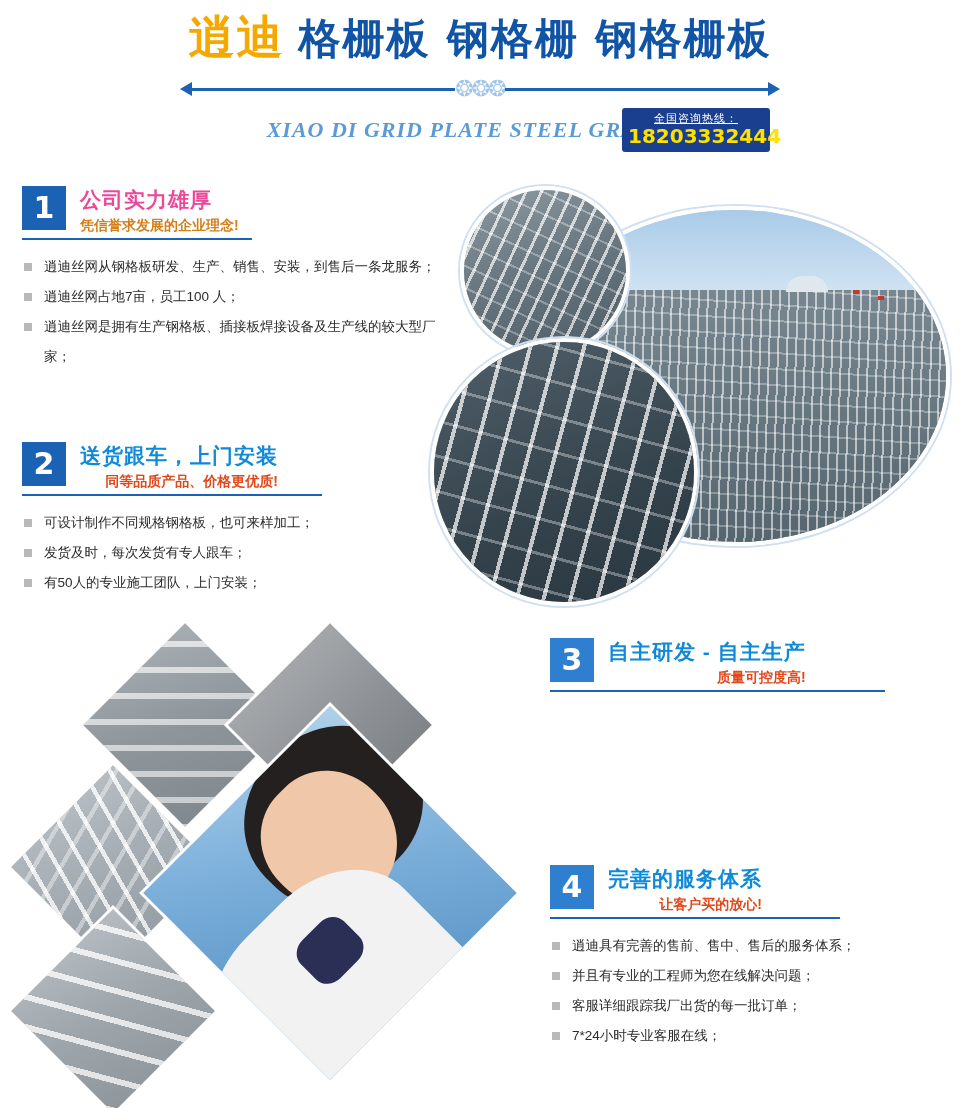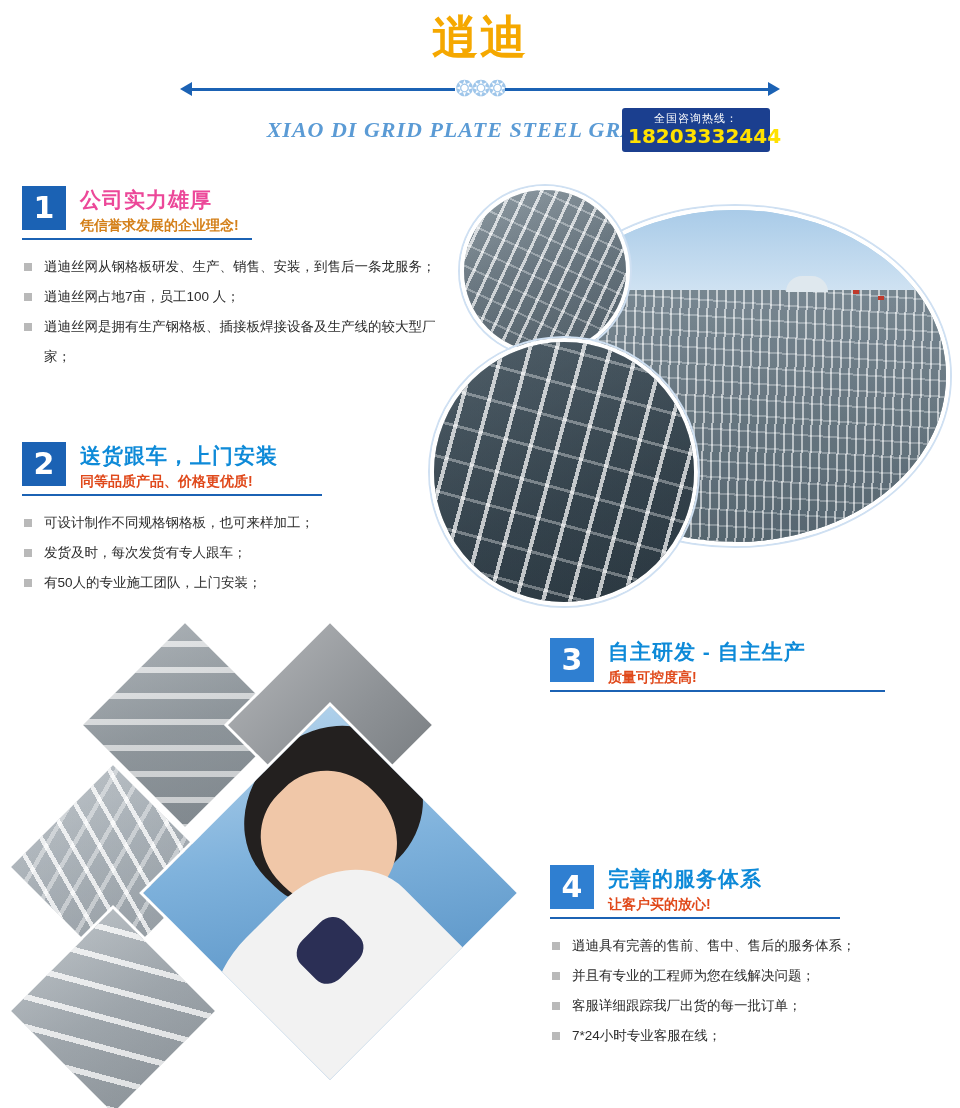--- a/index.html
+++ b/index.html
@@ -97,20 +97,21 @@
     background: #1b3f8f;
     color: #ffffff;
     border-radius: 3px;
     padding: 3px 6px 5px;
     text-align: center;
   }
   .hotline .lbl {
     font-size: 11px;
     letter-spacing: 1px;
     line-height: 14px;
+    text-decoration: underline;
   }
   .hotline .num {
     font-size: 20px;
     font-weight: bold;
     color: #ffe100;
     line-height: 22px;
     font-family: "DejaVu Sans", sans-serif;
   }
 
   
@@ -142,21 +143,21 @@
     letter-spacing: 1px;
   }
   .head-title.cyan { color: #0e8ad8; }
   .head-sub {
     font-size: 14px;
     font-weight: bold;
     color: #d4801a;
     line-height: 20px;
     margin-top: 2px;
   }
-  .head-sub.red { color: #e0491b; }
+  .head-sub.red { color: #e0491b; text-align: right; }
   .head-underline {
     height: 2px;
     background: #1b62b4;
     margin-top: 3px;
   }
   ul.bullets { list-style: none; margin-top: 12px; }
   ul.bullets li {
     position: relative;
     font-size: 13.5px;
     color: #2b2b2b;
@@ -312,20 +313,21 @@
   .ring-orn { display:inline-block; }
 </style>
 </head>
 <body>
 
 <div class="page">
 
   <div class="header">
     <div class="title-row">
       <span class="brand">逍迪</span>
+      <span class="title-main">格栅板 钢格栅 钢格栅板</span>
     </div>
 
     <div class="rule-row">
       <span class="rule-arrow left"></span>
       <span class="rule-line left"></span>
       <span class="rule-orn ring-orn">❂❂❂</span>
       <span class="rule-line right"></span>
       <span class="rule-arrow right"></span>
     </div>
 

